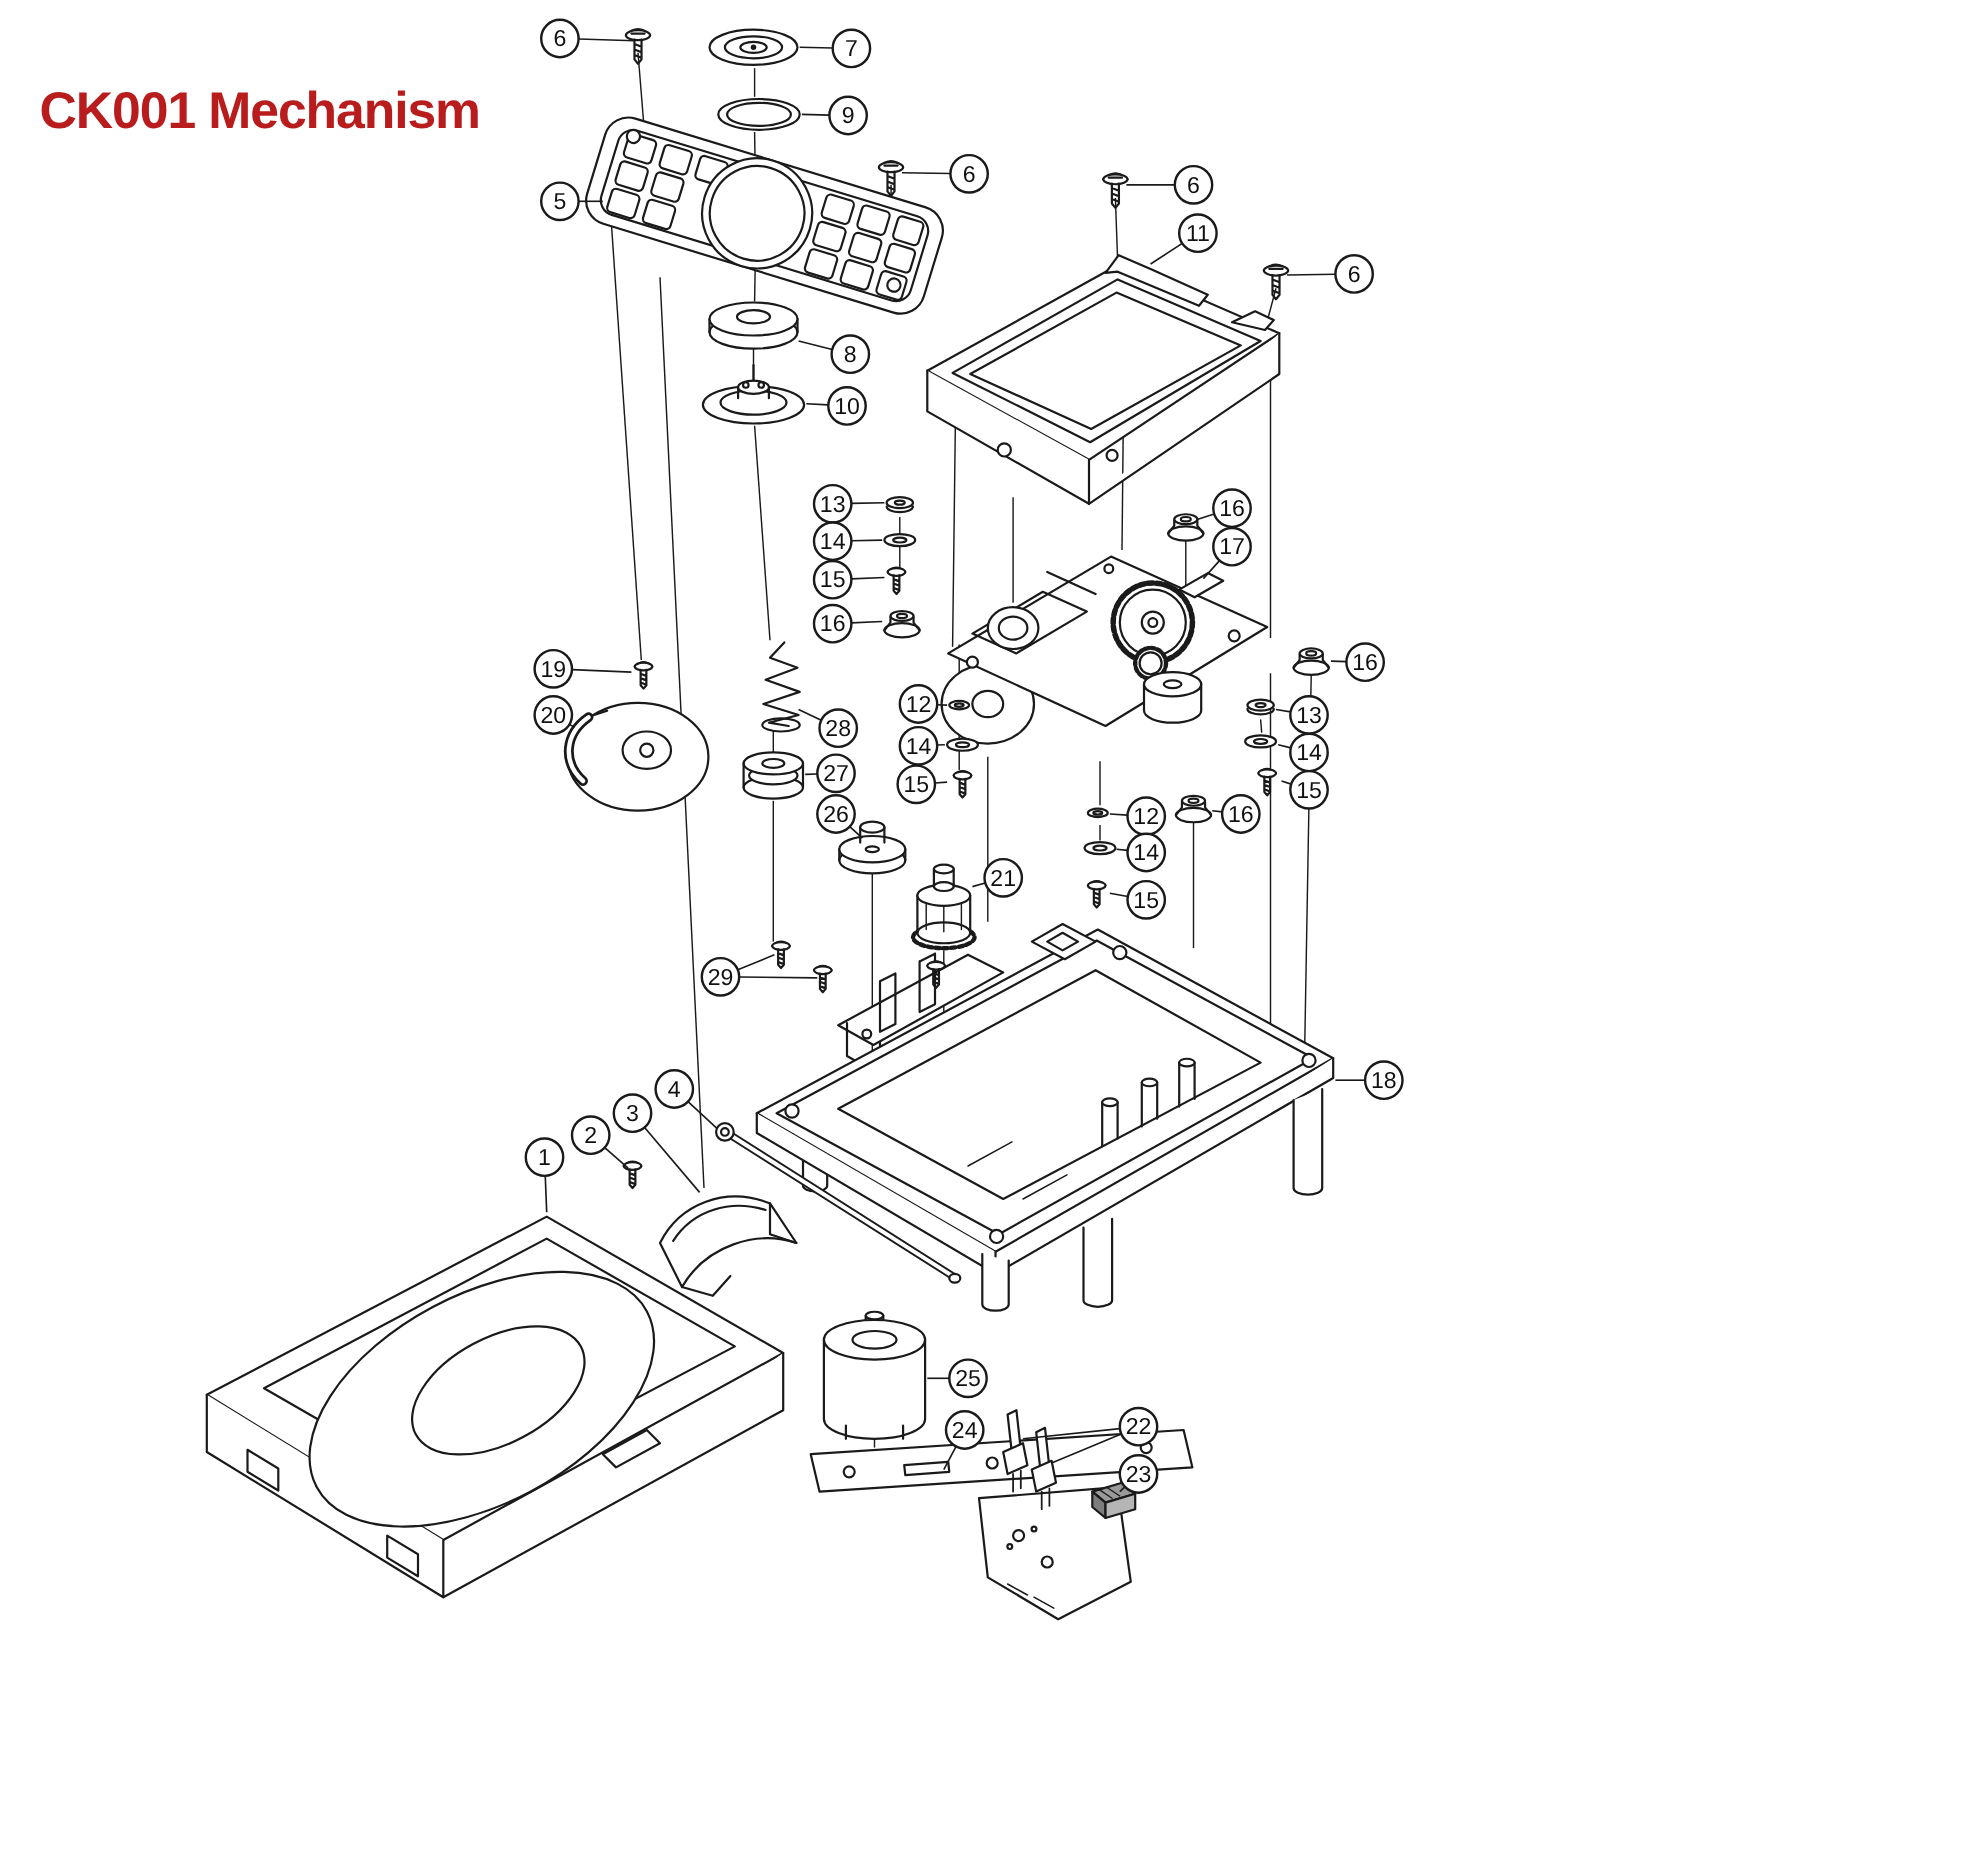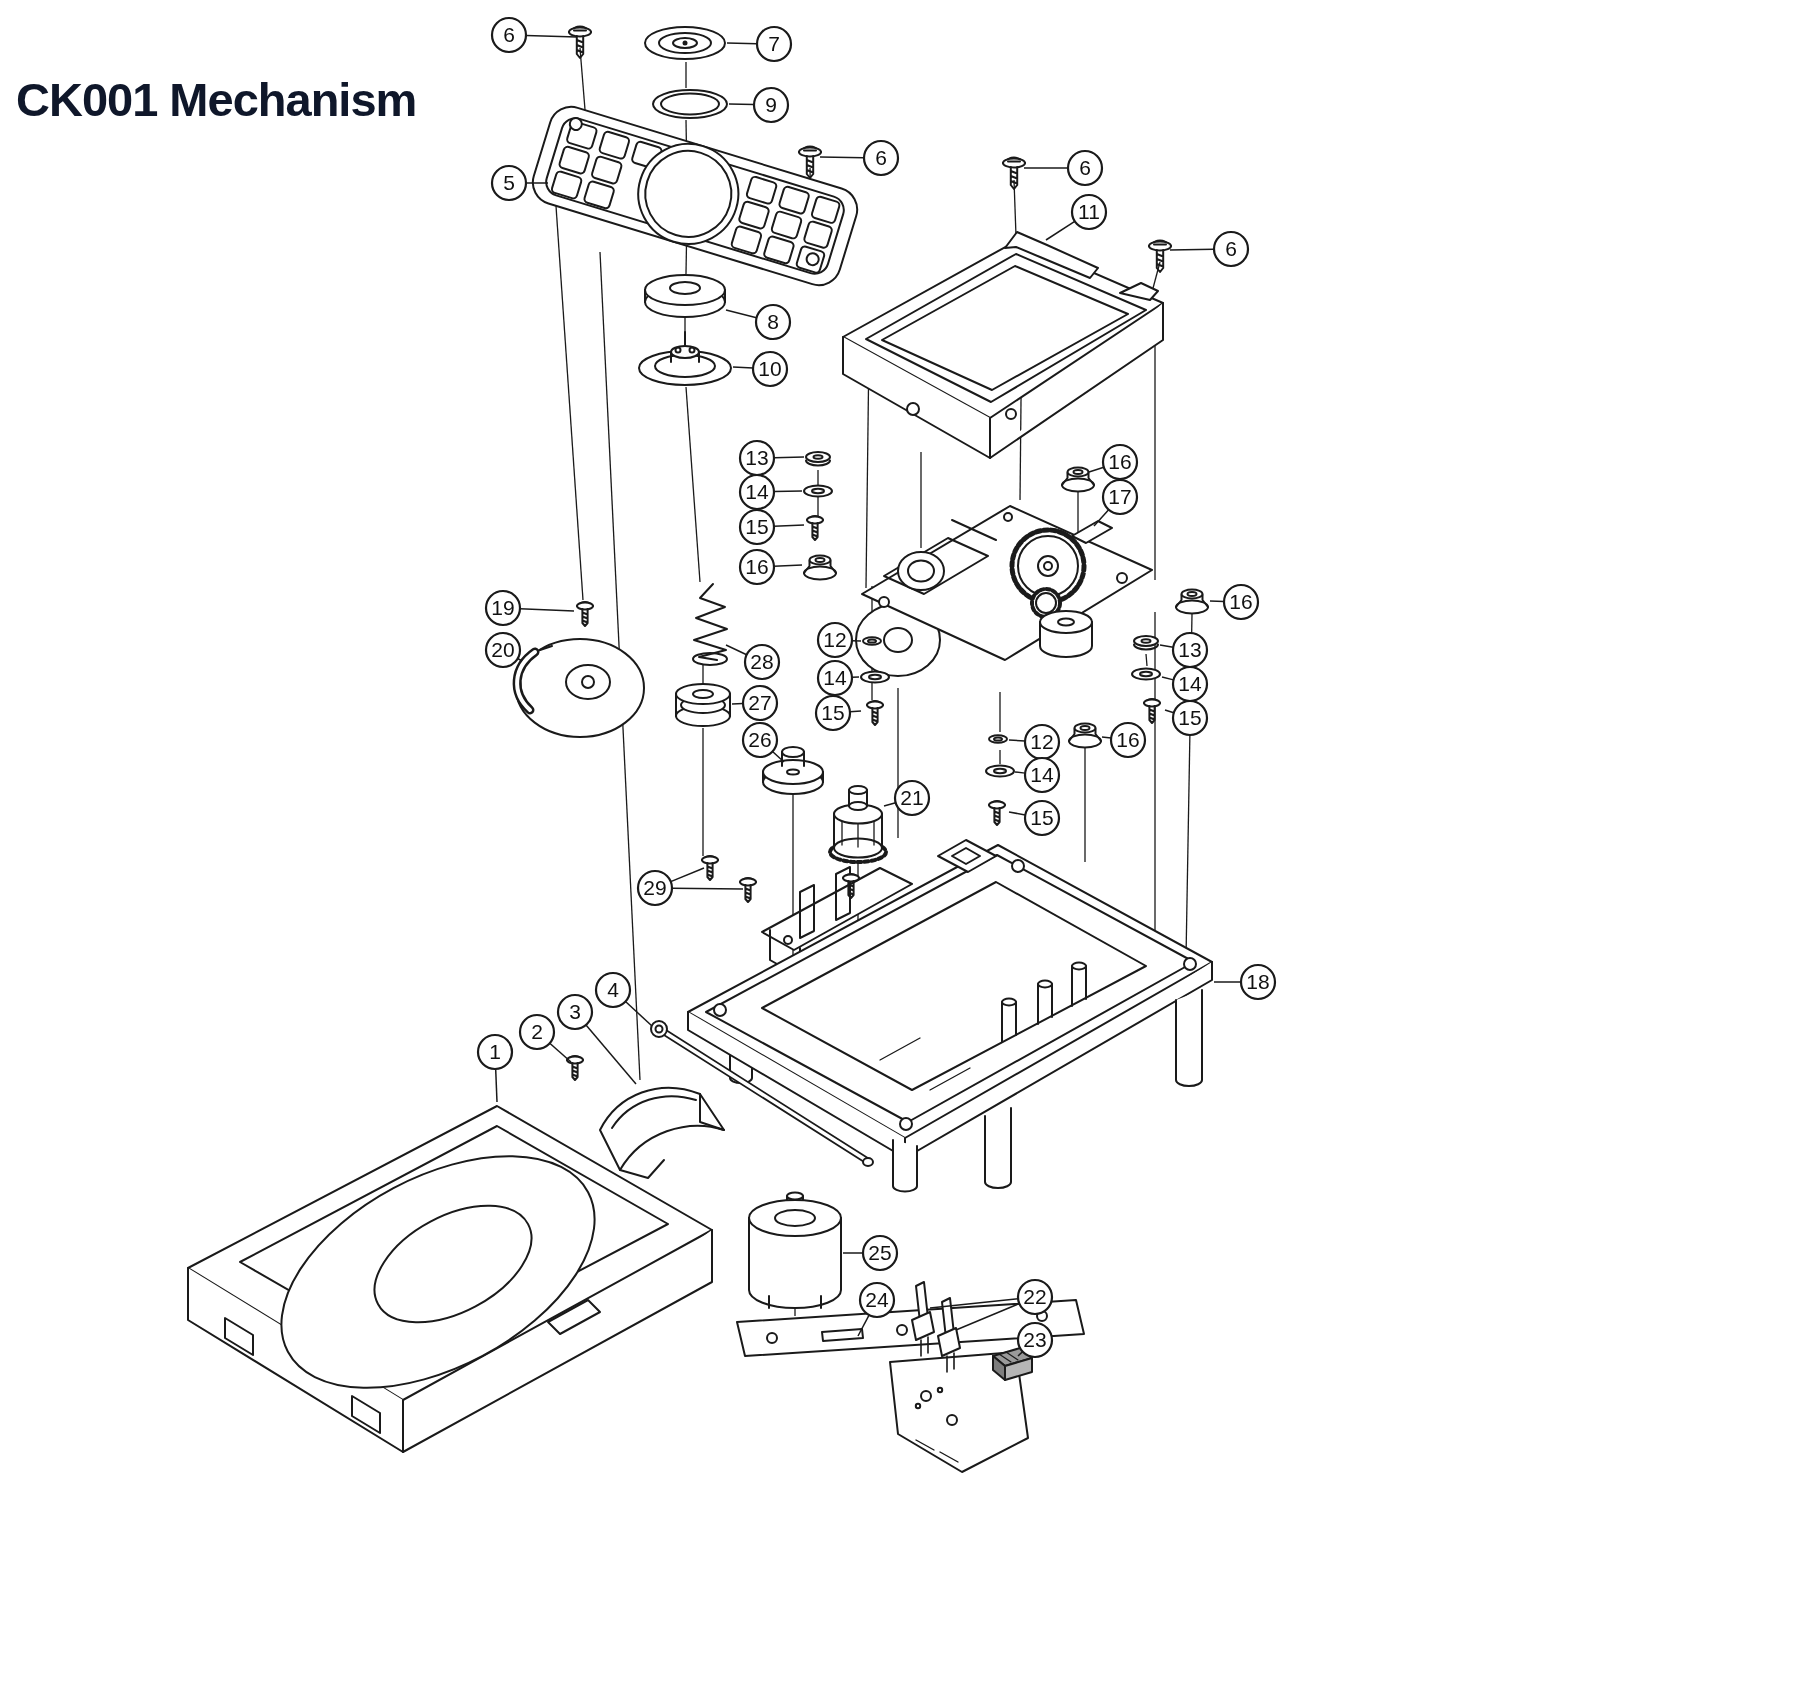--- a/index.html
+++ b/index.html
@@ -1,19 +1,19 @@
 <!DOCTYPE html>
 <html><head>
 <meta charset="utf-8">
 <style>
   html,body{margin:0;padding:0;background:#ffffff;}
   .stage{position:relative;width:1800px;height:1694px;background:#fff;overflow:hidden;
          font-family:"Liberation Sans", sans-serif;}
-  .diagram-title{position:absolute;left:16px;top:72px;font-size:47px;font-weight:bold;
-                 color:#0f172a;letter-spacing:-1px;}
+  .diagram-title{position:absolute;left:36px;top:72px;font-size:47px;font-weight:bold;
+                 color:#b91c1c;letter-spacing:-1px;}
   svg{position:absolute;left:0;top:0;}
   #callouts text{font-family:"Liberation Sans", sans-serif;}
 </style>
 </head>
 <body>
 
 <div class="stage">
 
   <svg id="scene" width="1800" height="1694" viewBox="0 0 1800 1694">
 

